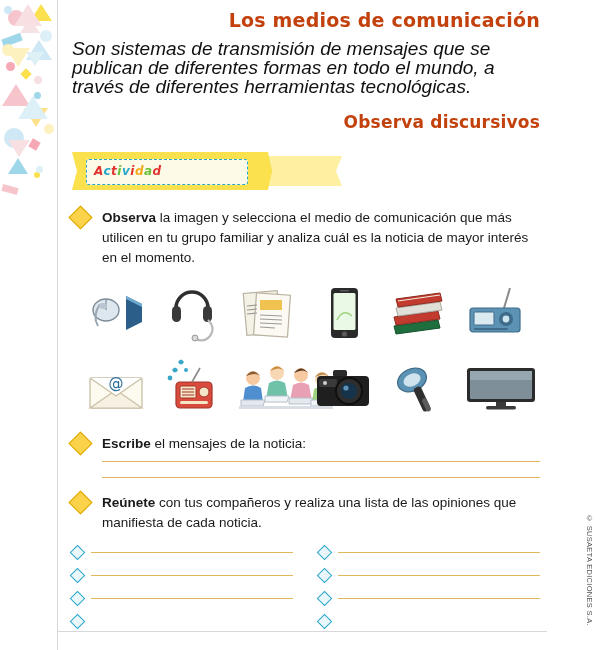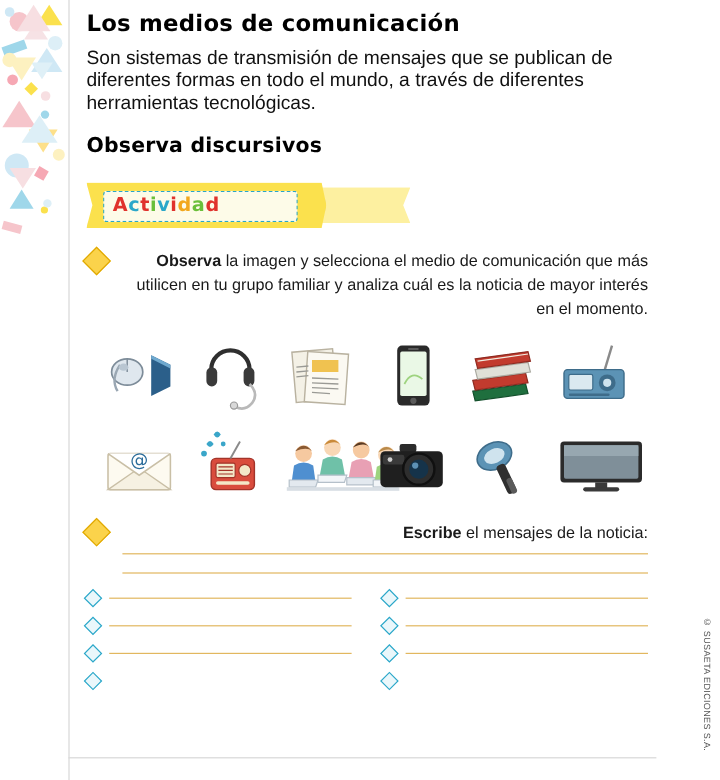--- a/index.html
+++ b/index.html
@@ -49,39 +49,40 @@
   
   .content {
     position: absolute;
     left: 72px;
     top: 0;
     width: 468px;
   }
 
   h1.title, h2.title {
     font-family: "DejaVu Sans", sans-serif;
-    color: #000000;
-    text-align: left;
+    color: #c2410c;
+    text-align: right;
     font-weight: bold;
     letter-spacing: .2px;
   }
   h1.title {
     font-size: 19px;
     margin: 9px 0 8px 0;
   }
   h2.title {
     font-size: 17px;
     margin: 16px 0 10px 0;
   }
 
   p.body {
-    font-size: 16px;
+    font-size: 19px;
     line-height: 19px;
     margin: 0;
     color: #111;
+    font-style: italic;
   }
 
   
   .act-wrap {
     position: relative;
     height: 46px;
     margin: 18px 0 6px 0;
   }
   .act-ribbon {
     position: absolute;
@@ -110,42 +111,42 @@
     height: 24px;
     border: 1.5px dashed #2aa7c9;
     border-radius: 3px;
     background: #fdfbe8;
   }
   .act-text {
     position: absolute;
     left: 22px;
     top: 10px;
     font-family: "DejaVu Sans", sans-serif;
-    font-size: 16px;
+    font-size: 12px;
     font-weight: bold;
+    font-style: italic;
     letter-spacing: .5px;
     line-height: 22px;
     white-space: nowrap;
   }
   .act-text span:nth-child(1){ color:#e0322c; }
   .act-text span:nth-child(2){ color:#2aa7c9; }
   .act-text span:nth-child(3){ color:#e0322c; }
   .act-text span:nth-child(4){ color:#6abf3a; }
   .act-text span:nth-child(5){ color:#2aa7c9; }
   .act-text span:nth-child(6){ color:#e0322c; }
   .act-text span:nth-child(7){ color:#f2a81d; }
   .act-text span:nth-child(8){ color:#6abf3a; }
   .act-text span:nth-child(9){ color:#e0322c; }
 
   
   .task {
     position: relative;
     padding-left: 30px;
     margin-top: 12px;
-    text-align: right;
   }
   .diamond {
     position: absolute;
     left: 0;
     top: 1px;
     width: 15px;
     height: 15px;
     background: #fbd34b;
     border: 1.5px solid #e0a800;
     transform: rotate(45deg);
@@ -458,20 +459,24 @@
 
   <div class="task" style="margin-top:16px;">
     <div class="diamond"></div>
     <p><b>Escribe</b><span> el mensajes de la noticia:</span></p>
     <div class="lines" style="margin-top:7px;">
       <div class="wline"></div>
       <div class="wline"></div>
     </div>
   </div>
 
+  <div class="task" style="margin-top:14px;">
+    <div class="diamond"></div>
+    <p><b>Reúnete</b><span> con tus compañeros y realiza una lista de las opiniones que manifiesta de cada noticia.</span></p>
+  </div>
 
   <div class="two-col">
     <div class="col">
       <div class="bullet-line">
           <span class="small-diamond"></span>
           <span class="bl-rule"></span>
         </div>
       <div class="bullet-line">
           <span class="small-diamond"></span>
           <span class="bl-rule"></span>

